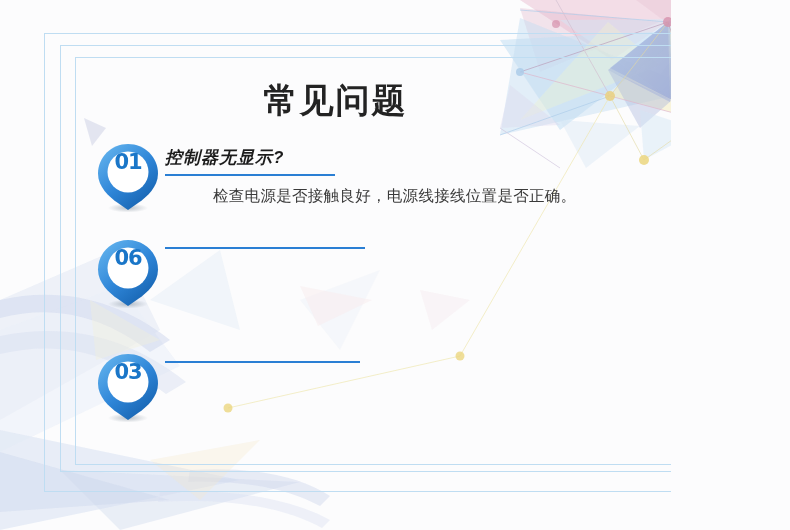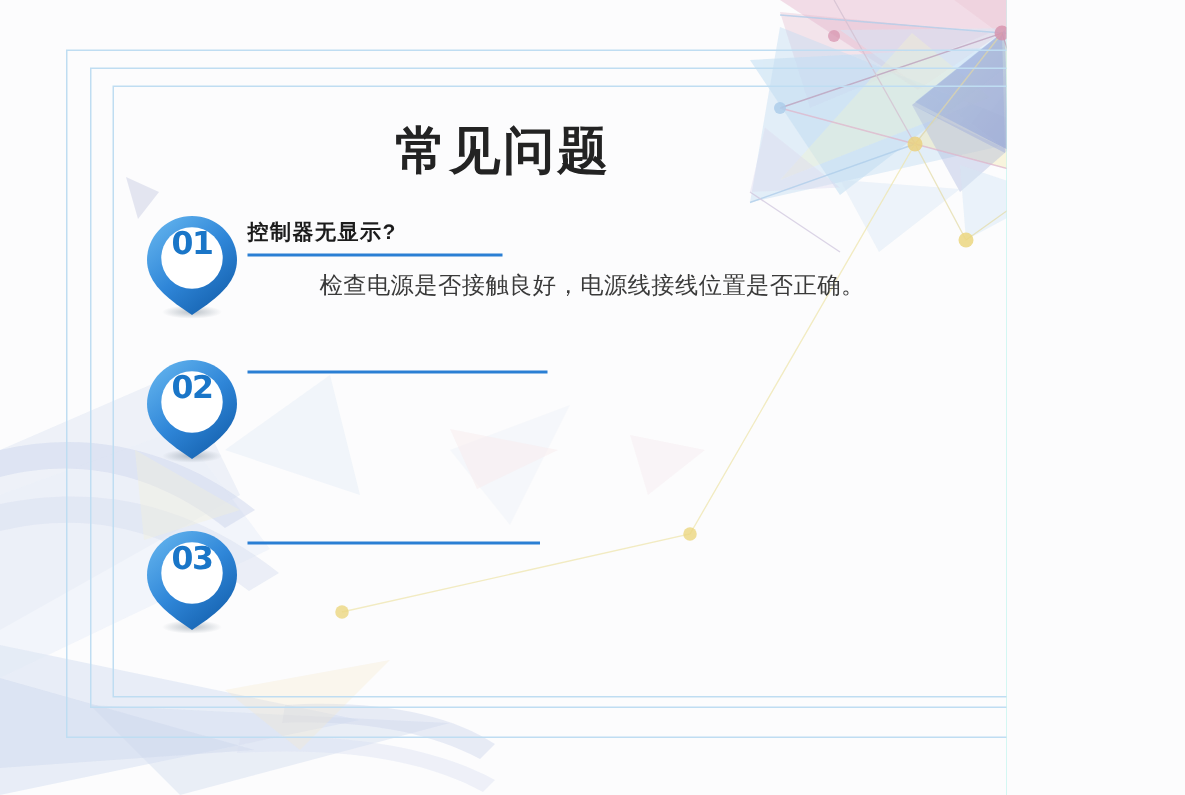--- a/index.html
+++ b/index.html
@@ -1,21 +1,21 @@
 <!DOCTYPE html>
 <html><head>
 <meta charset="utf-8">
 <style>
   html,body{margin:0;padding:0;}
   body{
     width:790px;height:530px;overflow:hidden;
     font-family:"Liberation Sans","DejaVu Sans",sans-serif;
     background:#fcfcfd;
   }
-  #page{position:relative;width:671px;height:530px;overflow:hidden;background:#5eead4;}
+  #page{position:relative;width:671px;height:530px;overflow:hidden;background:#bef264;}
 
   
   .bg-layer{position:absolute;inset:0;pointer-events:none;}
   .bg-svg{position:absolute;top:0;left:0;width:790px;height:530px;}
 
   
   .frame{position:absolute;border:1px solid #bfddf2;background:transparent;}
   .frame.f1{left:44px;top:33px;width:704px;height:457px;}
   .frame.f2{left:60px;top:45px;width:660px;height:425px;}
   .frame.f3{left:75px;top:57px;width:619px;height:406px;}
@@ -37,22 +37,23 @@
   .pin{position:absolute;left:0;top:0;width:66px;height:72px;}
   .pin svg{display:block;}
   .pin-num{
     position:absolute;left:0;top:8px;width:66px;text-align:center;
     font-size:21px;font-weight:700;color:#1a76c8;letter-spacing:-1px;
     font-family:"DejaVu Sans",sans-serif;
   }
 
   .faq-body{position:absolute;left:70px;top:4px;width:600px;}
   .faq-heading{
-    font-size:14px;font-weight:700;color:#1c1c1c;letter-spacing:1px;
+    font-size:17px;font-weight:700;color:#1c1c1c;letter-spacing:1px;
     white-space:nowrap;
+    font-style:italic;
   }
   .faq-rule{height:2px;background:#2a7fd4;margin-top:5px;}
   .faq-item.i0 .faq-rule{width:170px;}
   .faq-item.i1 .faq-rule{width:200px;}
   .faq-item.i2 .faq-rule{width:195px;}
   .faq-desc{
     margin-top:7px;font-size:15.5px;line-height:26px;color:#3a3a3a;
     letter-spacing:0.3px;width:505px;margin-left:48px;
   }
 </style>
@@ -202,21 +203,21 @@
             </linearGradient>
             <radialGradient id="shadow1" cx="0.5" cy="0.5" r="0.5">
               <stop offset="0%" stop-color="#6a7a88" stop-opacity="0.45"></stop>
               <stop offset="100%" stop-color="#6a7a88" stop-opacity="0"></stop>
             </radialGradient>
           </defs>
           <ellipse cx="33" cy="66" rx="20" ry="4.5" fill="url(#shadow1)"></ellipse>
           <path d="M33 2 C16.4 2 3 15.2 3 31.4 C3 45 14 54.5 22.6 60.8 L33 68 L43.4 60.8 C52 54.5 63 45 63 31.4 C63 15.2 49.6 2 33 2 Z" fill="url(#pinGrad1)"></path>
           <circle cx="33" cy="30" r="20.5" fill="#ffffff"></circle>
         </svg>
-        <div class="pin-num">02</div>
+        <div class="pin-num">06</div>
       </div>
       <div class="faq-body">
         <div class="faq-rule"></div>
       </div>
     </div>
 
     <div class="faq-item i2">
       <div class="pin">
         <svg width="66" height="72" viewBox="0 0 66 72" xmlns="http://www.w3.org/2000/svg">
           <defs>

